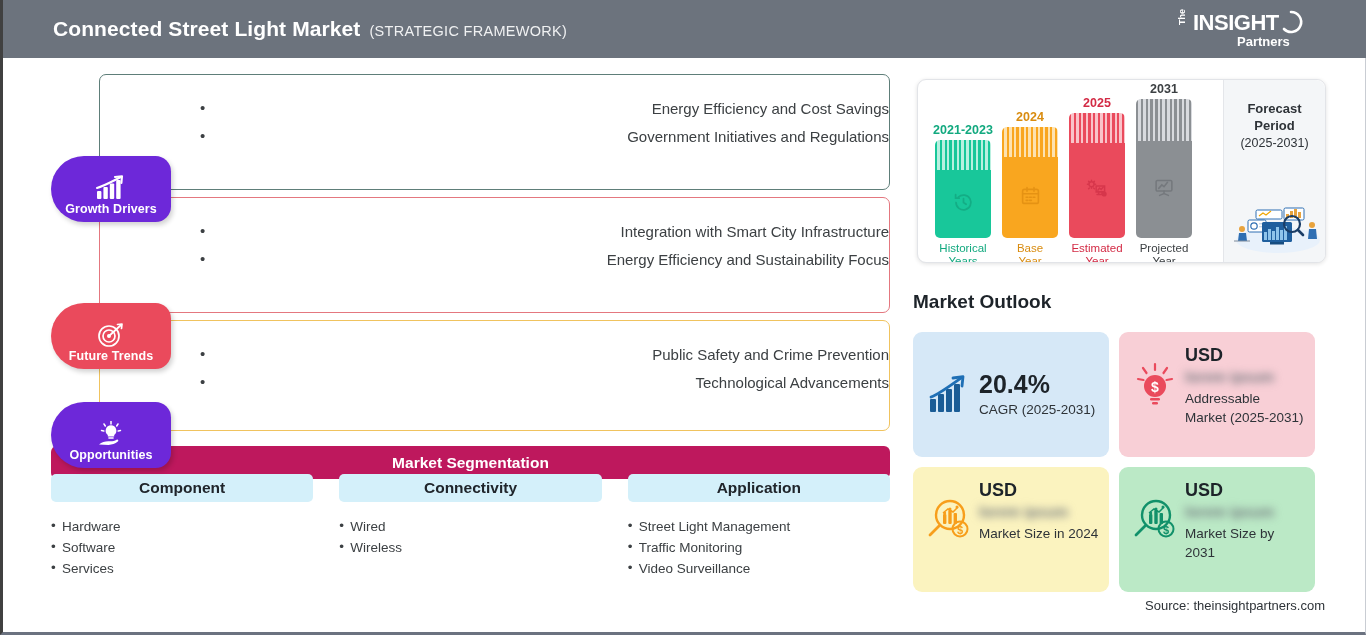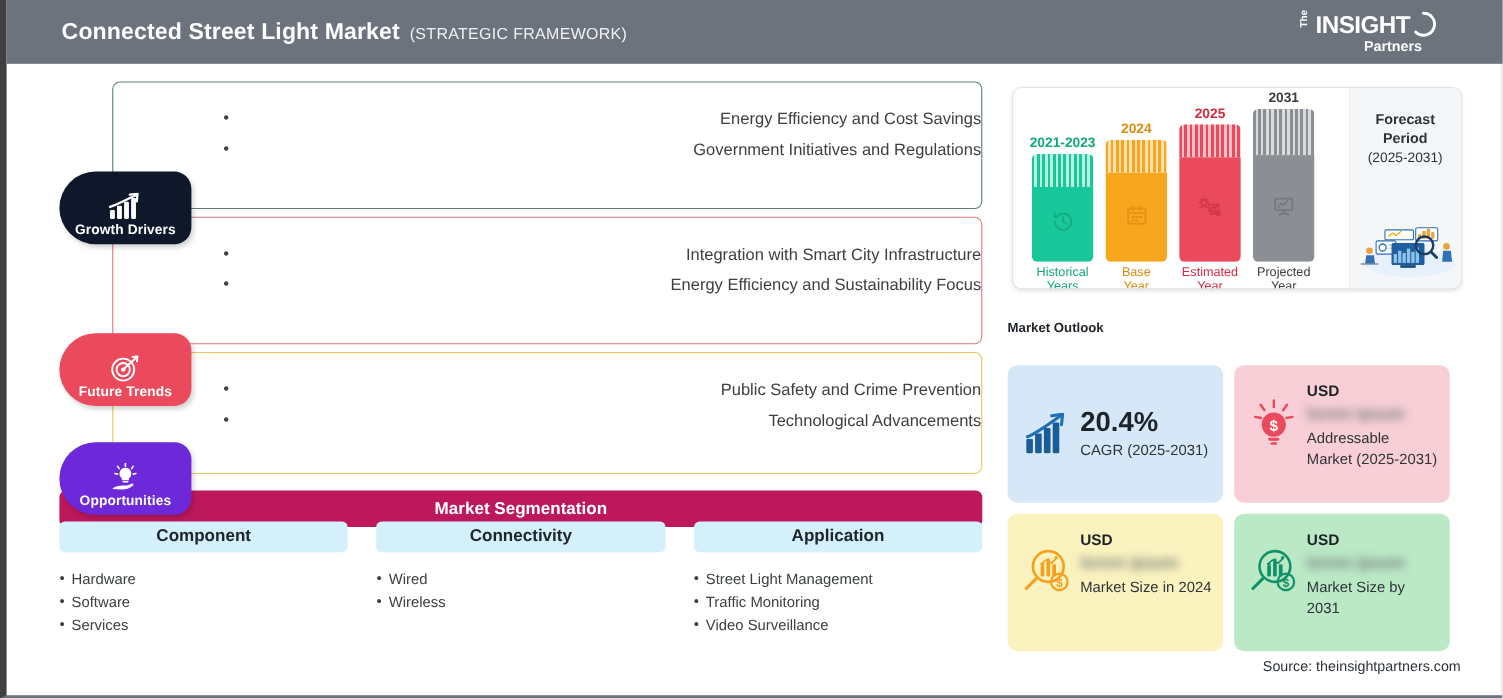--- a/index.html
+++ b/index.html
@@ -7,21 +7,21 @@
     width: 1366px; height: 635px;
     font-family: "Liberation Sans", sans-serif;
     background: #ffffff;
     overflow: hidden;
   }
   .page {
     position: relative;
     width: 1366px; height: 635px;
     background: #ffffff;
     border-bottom: 3px solid #6b7280;
-    border-left: 6px solid #404040;
+    border-left: 3px solid #404040;
     border-right: 1px solid #c9cdd3;
   }
 
   
   .header {
     position: absolute; left: 0; top: 0;
     width: 1366px; height: 58px;
     background: #6c737d;
     display: flex; align-items: center;
   }
@@ -74,21 +74,21 @@
   .badge {
     position: absolute;
     left: 48px; width: 120px; height: 66px;
     border-radius: 34px 16px 16px 34px;
     display: flex; flex-direction: column;
     align-items: center; justify-content: flex-end;
     padding-bottom: 6px;
     box-shadow: 2px 3px 5px rgba(0,0,0,.18);
     z-index: 3;
   }
-  .badge.b-green  { top: 98px;  background: #0f172a; }
+  .badge.b-green  { top: 98px;  background: #6d28d9; }
   .badge.b-red    { top: 221px; background: #ea4a5c; margin-top: 24px; }
   .badge.b-orange { top: 344px; background: #6d28d9; }
   .badge-label {
     font-size: 12.5px; font-weight: bold; color: #ffffff;
     letter-spacing: .1px; line-height: 14px;
   }
   .badge-icon { height: 26px; margin-bottom: 1px; }
   .badge-icon svg { display: block; }
 
   
@@ -165,21 +165,21 @@
     margin-top: 20px; text-align: center;
     font-size: 13px; font-weight: bold; color: #2e3338; line-height: 17px;
   }
   .forecast-years {
     text-align: center; font-size: 12.5px; color: #2e3338; margin-top: 2px;
   }
   .forecast-art { position: absolute; bottom: 6px; left: 2px; }
 
   .outlook-title {
     position: absolute; left: 5px; top: 233px;
-    font-size: 12px; font-weight: bold; color: #1d2329;
+    font-size: 19px; font-weight: bold; color: #1d2329;
   }
 
   .outlook-grid {
     position: absolute; left: 5px; top: 274px;
     width: 414px;
     display: flex; flex-wrap: wrap; gap: 10px;
   }
   .ocard {
     width: 196px; height: 125px;
     border-radius: 9px;
@@ -189,21 +189,21 @@
   }
   .ocard.c-blue   { background: #d6e8f7; }
   .ocard.c-pink   { background: #f8cfd6; }
   .ocard.c-yellow { background: #fbf3bf; }
   .ocard.c-green  { background: #bbe9c6; }
 
   .ocard-icon { width: 52px; flex: 0 0 52px; display: flex; justify-content: center; }
   .ocard-body { flex: 1; padding-left: 4px; }
   .ocard-big { font-size: 25px; font-weight: bold; color: #1d2329; line-height: 28px; }
   .ocard-sub { font-size: 13.5px; color: #2e3338; line-height: 19px; margin-top: 2px; }
-  .ocard-usd { font-size: 14px; font-weight: bold; color: #1d2329; line-height: 18px; }
+  .ocard-usd { font-size: 18px; font-weight: bold; color: #1d2329; line-height: 18px; }
   .ocard-blur {
     font-size: 15px; font-weight: bold; color: #6e747b;
     filter: blur(4.2px); line-height: 20px; margin: 3px 0 2px;
     user-select: none;
   }
 
   
   .ocard.usd-card { align-items: flex-start; padding-top: 14px; }
   .ocard.usd-card .ocard-icon { margin-top: 16px; }
 

